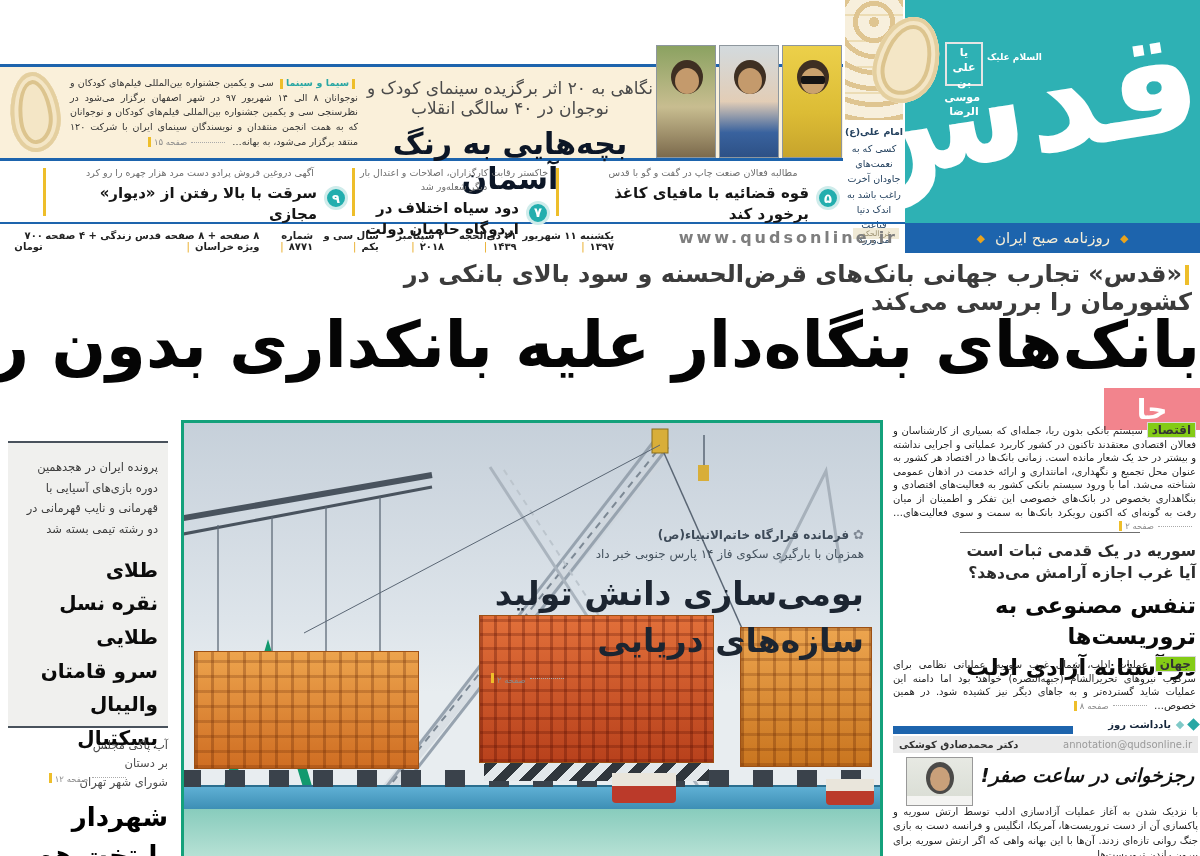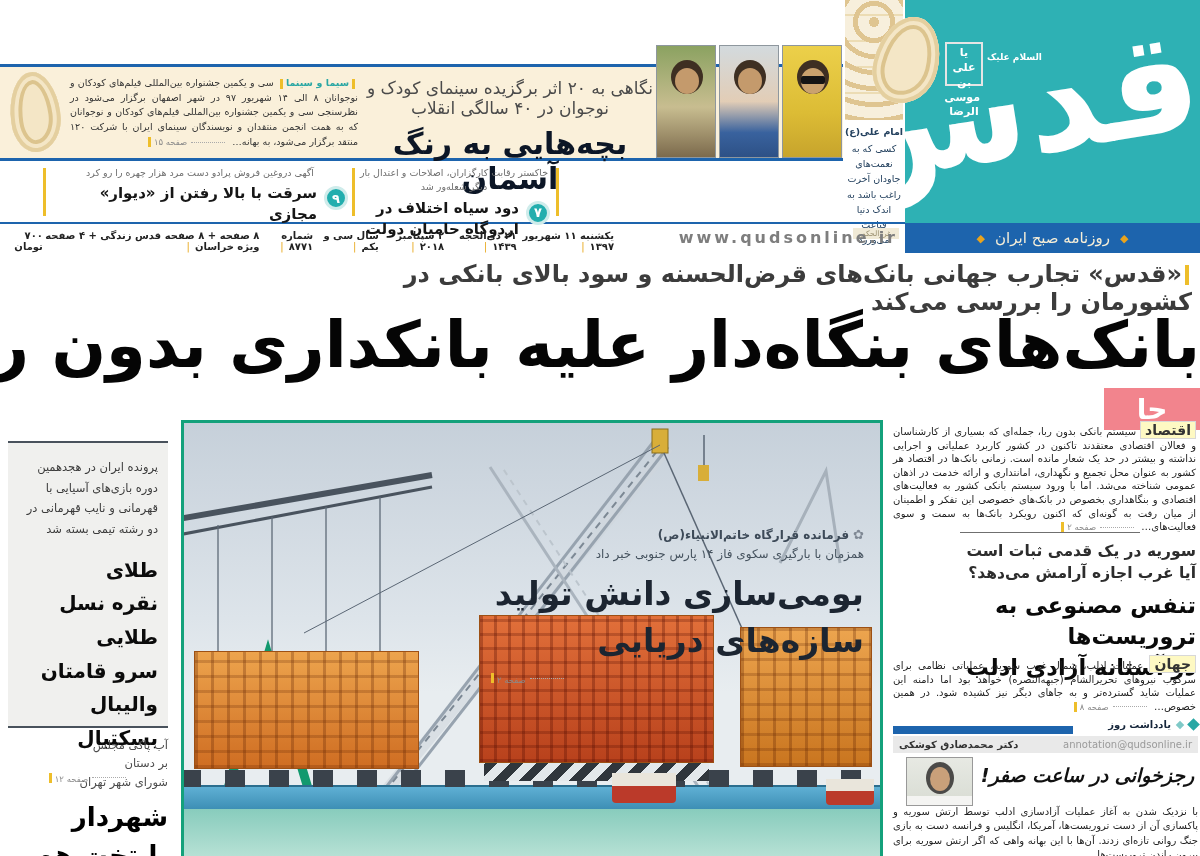--- a/index.html
+++ b/index.html
@@ -81,21 +81,21 @@
   
   .lead-k { left:330px; top:260px; width:862px; text-align:right; font-size:24px; font-weight:bold; color:#3c3c3c;
             border-left:none; }
   .lead-k .gbar { height:20px; width:4px; }
   .lead-h { left:0; top:294px; width:1200px; text-align:center; font-size:64px; font-weight:900; color:#050505;
             white-space:nowrap; line-height:102px; letter-spacing:-1px; z-index:3; }
   .badge { left:1104px; top:388px; width:96px; height:42px; background:#f2848d; color:#fff; z-index:2;
            font-size:28px; font-weight:bold; text-align:center; line-height:44px; overflow:hidden; }
 
   
-  .chip { background:#fef9c3; border:1px solid #d8d8d8; padding:0 4px; font-weight:bold; font-size:14px; color:#333; }
+  .chip { background:#84cc16; border:1px solid #d8d8d8; padding:0 4px; font-weight:bold; font-size:12px; color:#333; }
   .leader { display:inline-block; width:34px; border-bottom:1px dotted #aaa; vertical-align:middle; margin:0 4px; }
   .pref { font-size:8.5px; color:#8a8a8a; }
   .gbar { display:inline-block; width:3px; height:10px; background:#eebe2a; vertical-align:middle; margin:0 3px; }
   .econ { left:893px; top:424px; width:303px; font-size:10px; line-height:13.6px; text-align:justify; color:#1e1e1e; z-index:4; }
   .divider { left:960px; top:532px; width:180px; border-top:1.5px solid #6f6f6f; }
   .sy-k { left:893px; top:540px; width:303px; text-align:right; font-size:15.5px; font-weight:bold; color:#2d2d2d; line-height:22px; }
   .sy-t { left:893px; top:590px; width:303px; text-align:right; font-size:22.5px; font-weight:900; color:#0a0a0a; line-height:31px; }
   .sy-b { left:893px; top:658px; width:303px; font-size:10px; line-height:13.6px; text-align:justify; color:#222; }
 
   .note-hd { left:893px; top:719px; width:305px; height:15px; }
@@ -207,20 +207,27 @@
   <div class="abs still st1"></div>
   <div class="abs still st2"></div>
   <div class="abs still st3">
       <i class="shades"></i>
     </div>
 
   <div class="abs gsep gs1"></div>
   <div class="abs gsep gs2"></div>
   <div class="abs gsep gs3"></div>
 
+  <div class="abs tz t5">
+    <div class="tz-k">مطالبه فعالان صنعت چاپ در گفت و گو با قدس</div>
+    <div class="tz-row">
+      <span class="tz-num">۵</span>
+      <span class="tz-t">قوه قضائیه با مافیای کاغذ برخورد کند</span>
+    </div>
+  </div>
   <div class="abs tz t7">
     <div class="tz-k">خاکستر رقابت کارگزاران، اصلاحات و اعتدال بار دیگر شعله‌ور شد</div>
     <div class="tz-row">
       <span class="tz-num">۷</span>
       <span class="tz-t">دود سیاه اختلاف در اردوگاه حامیان دولت</span>
     </div>
   </div>
   <div class="abs tz t9">
     <div class="tz-k">آگهی دروغین فروش پرادو دست مرد هزار چهره را رو کرد</div>
     <div class="tz-row">

